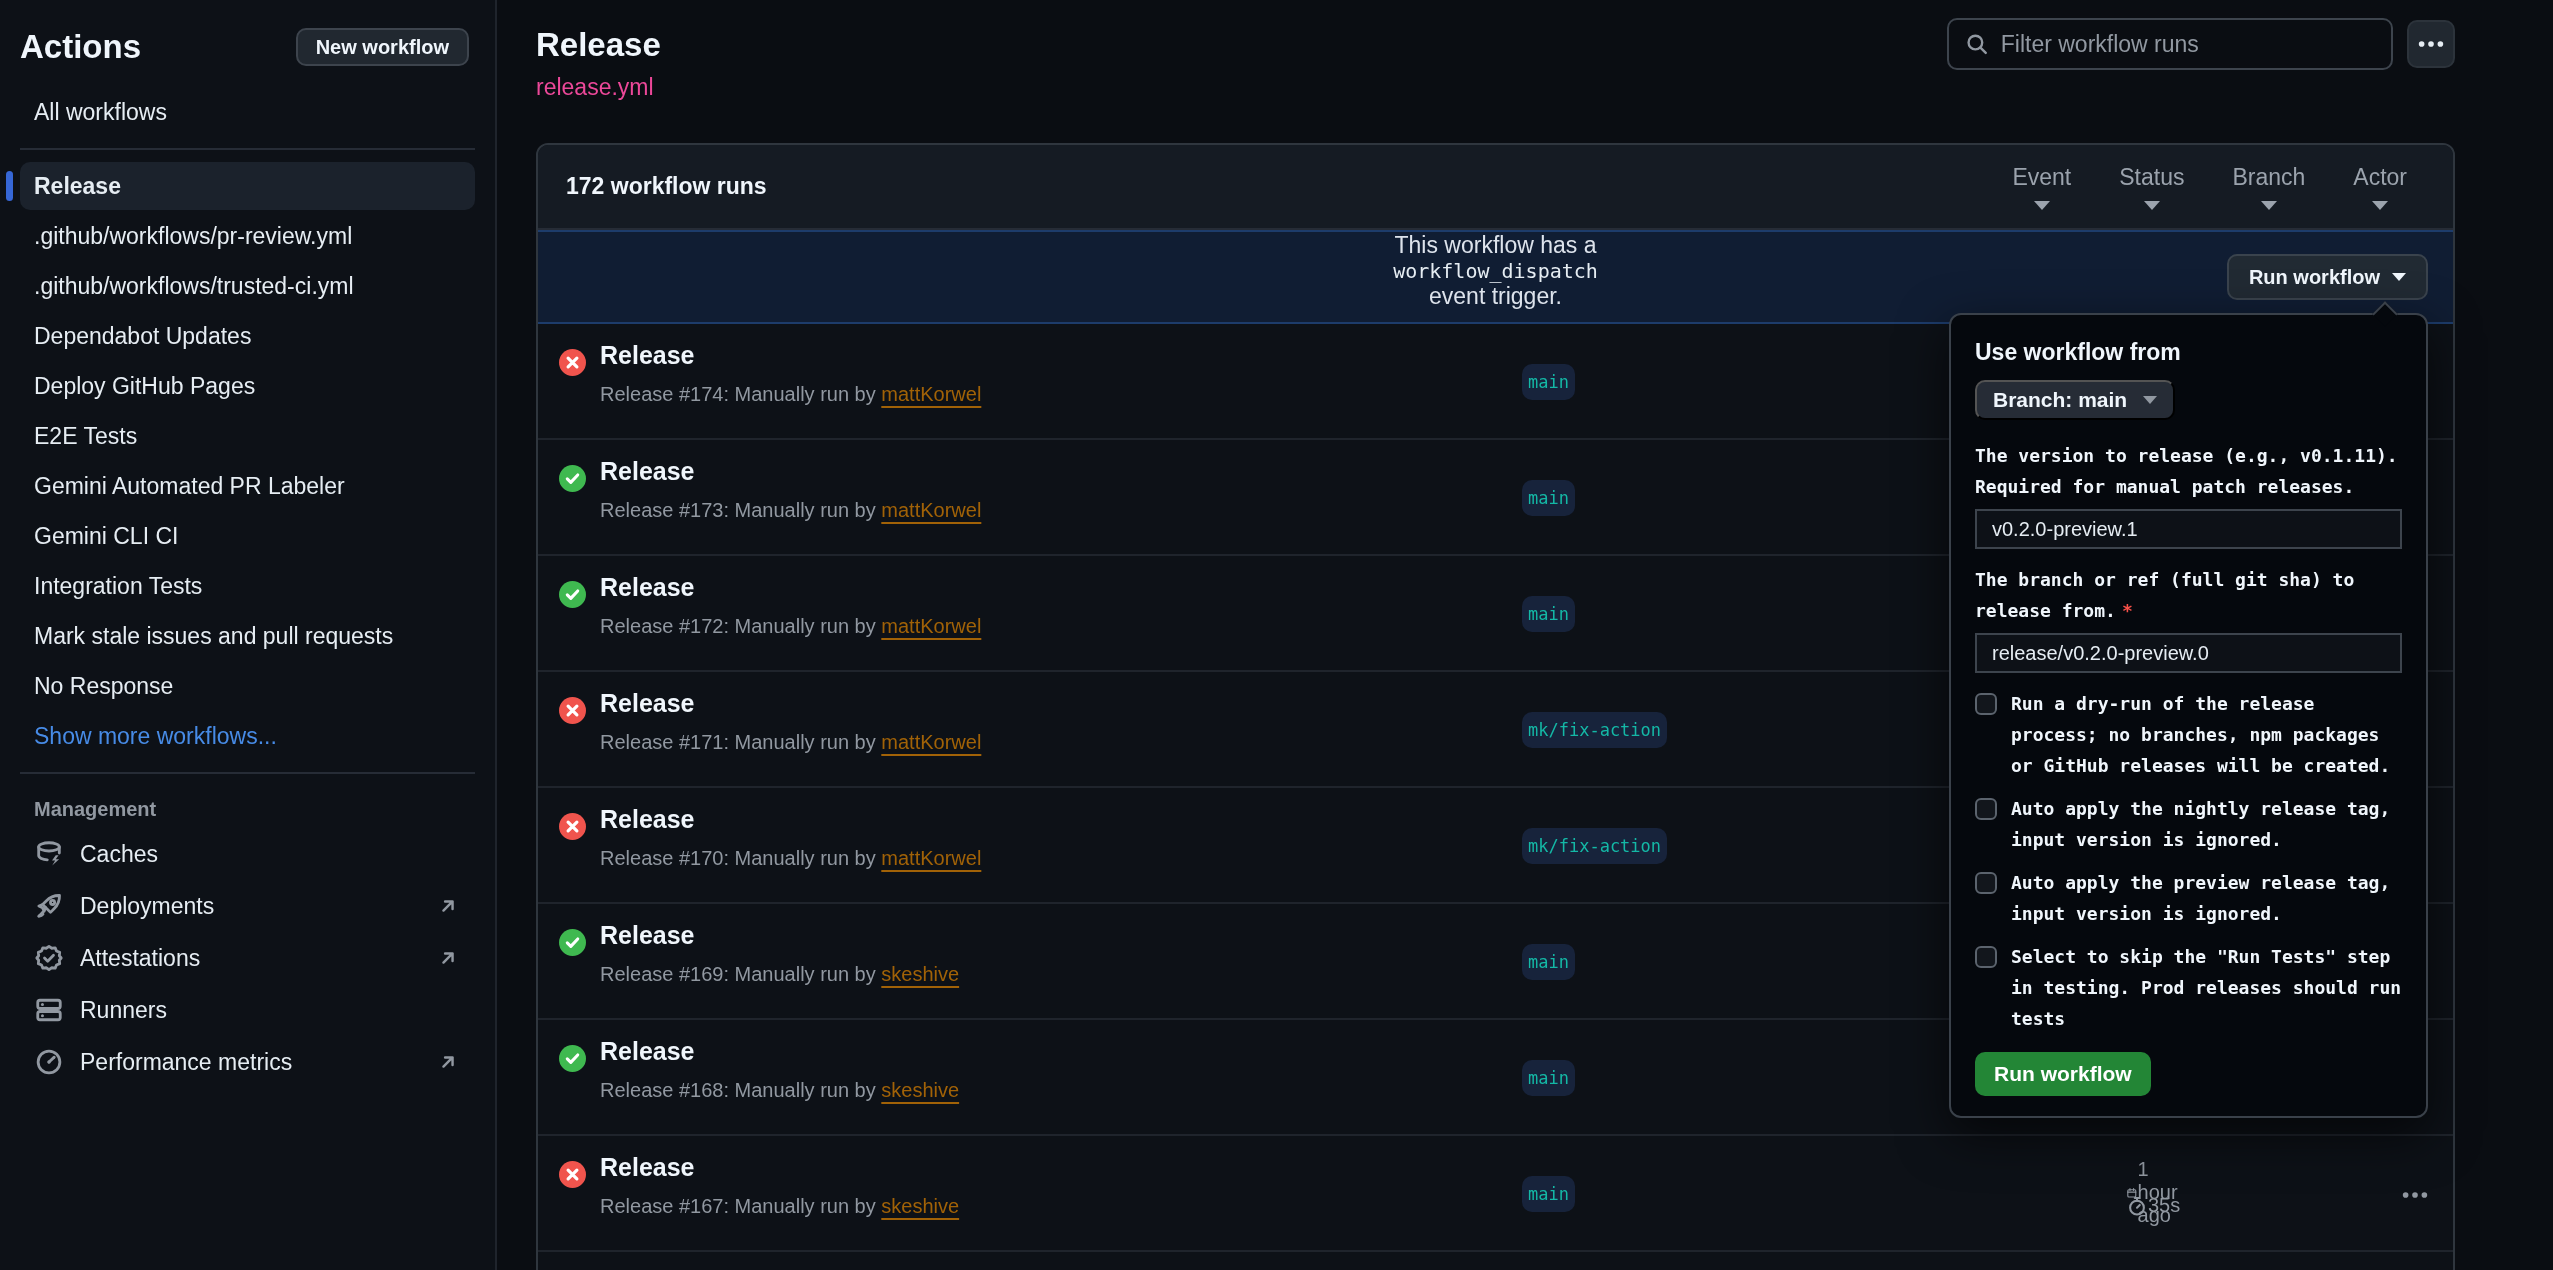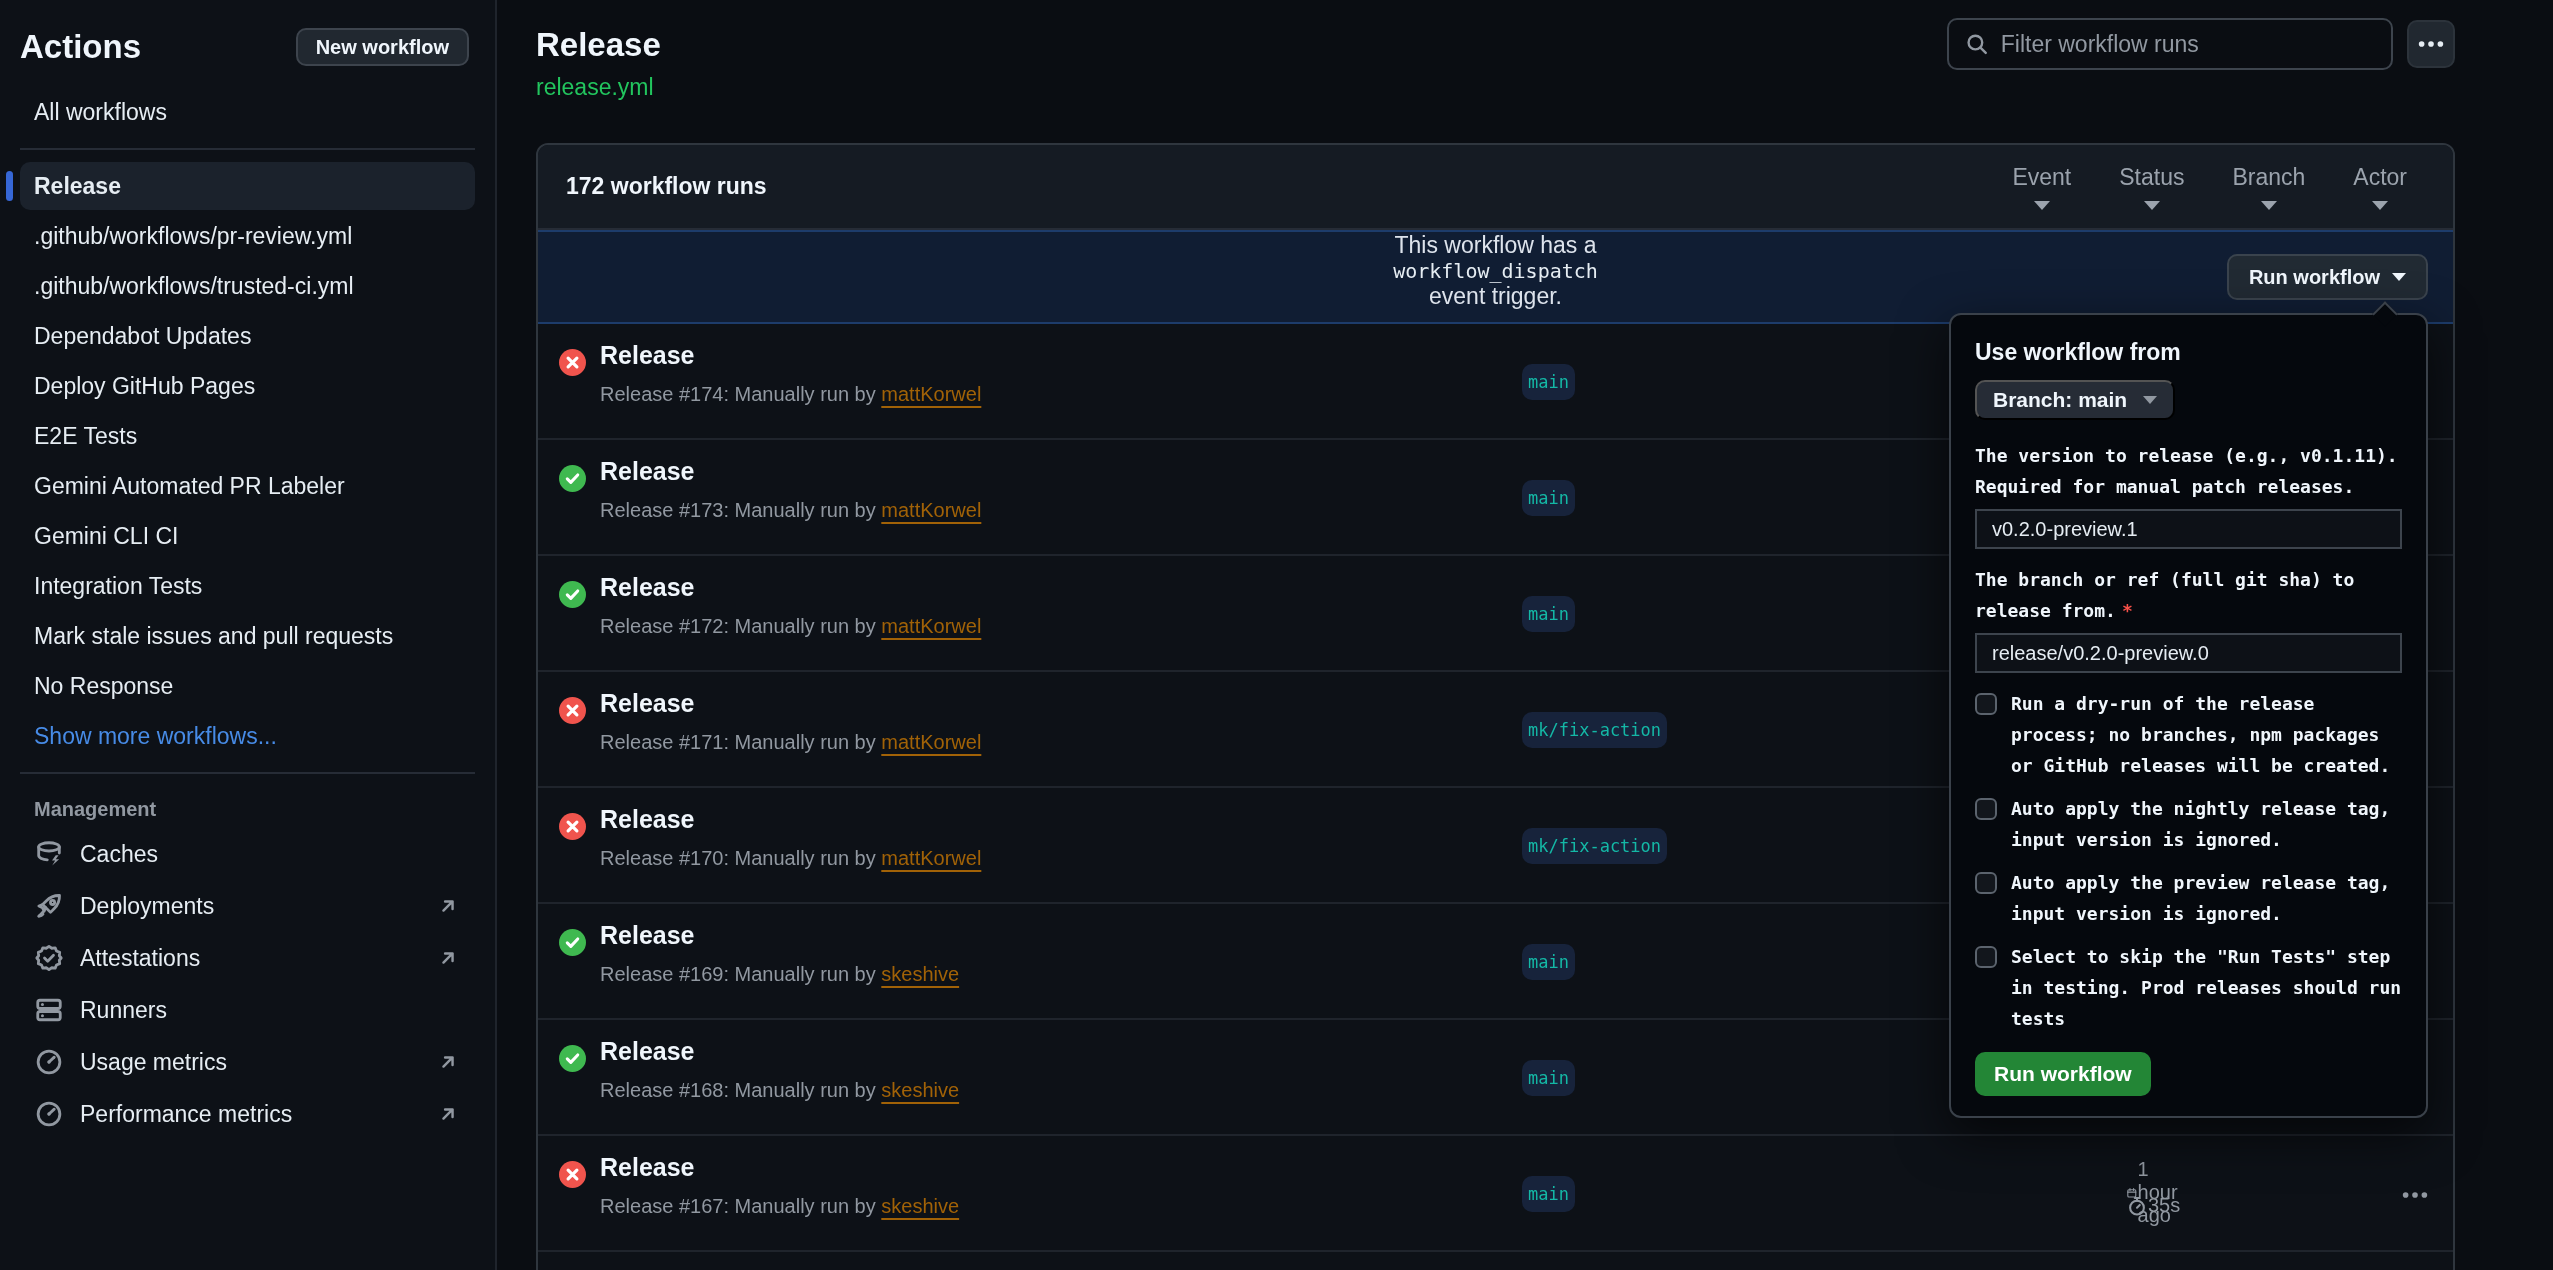--- a/index.html
+++ b/index.html
@@ -40,21 +40,21 @@
     display:flex; align-items:center; gap:16px; padding:10px 14px; border-radius:10px;
     font-size:23px; color:#e6edf3; cursor:pointer; margin:2px 0;
   }
   .mgmt-item svg.glyph { width:30px; height:30px; flex-shrink:0; }
   .ext-arrow { margin-left:auto; width:26px; height:26px; }
   .icon-stroke { stroke:#9198a1; stroke-width:1.5; fill:none; stroke-linecap:round; stroke-linejoin:round; }
 
   
   .main-header { position:absolute; left:536px; top:0; right:98px; height:143px; }
   .page-title { font-size:33px; font-weight:700; color:#f0f6fc; margin-top:26px; }
-  .file-link { display:inline-block; font-size:23px; color:#22c55e; margin-top:10px; cursor:pointer; }
+  .file-link { display:inline-block; font-size:23px; color:#ec4899; margin-top:10px; cursor:pointer; }
   .filter-input {
     position:absolute; right:62px; top:18px; width:446px; height:52px;
     border:2px solid #3d444d; border-radius:10px; background:transparent;
     display:flex; align-items:center; gap:12px; padding:0 16px;
   }
   .filter-input input {
     background:transparent; border:none; outline:none; color:#e6edf3;
     font-size:23px; width:100%; font-family:inherit;
   }
   .filter-input input::placeholder { color:#9198a1; }
@@ -275,29 +275,20 @@
       <svg class="ext-arrow">
         <use href="#arrow-up-right-icon"></use>
       </svg>
     </div>
     <div class="mgmt-item">
       <svg class="glyph">
         <use href="#server-icon"></use>
       </svg>
       <span>Runners</span>
 
-    </div>
-    <div class="mgmt-item">
-      <svg class="glyph">
-        <use href="#meter-icon"></use>
-      </svg>
-      <span>Usage metrics</span>
-      <svg class="ext-arrow">
-        <use href="#arrow-up-right-icon"></use>
-      </svg>
     </div>
     <div class="mgmt-item">
       <svg class="glyph">
         <use href="#meter-icon"></use>
       </svg>
       <span>Performance metrics</span>
       <svg class="ext-arrow">
         <use href="#arrow-up-right-icon"></use>
       </svg>
     </div>

